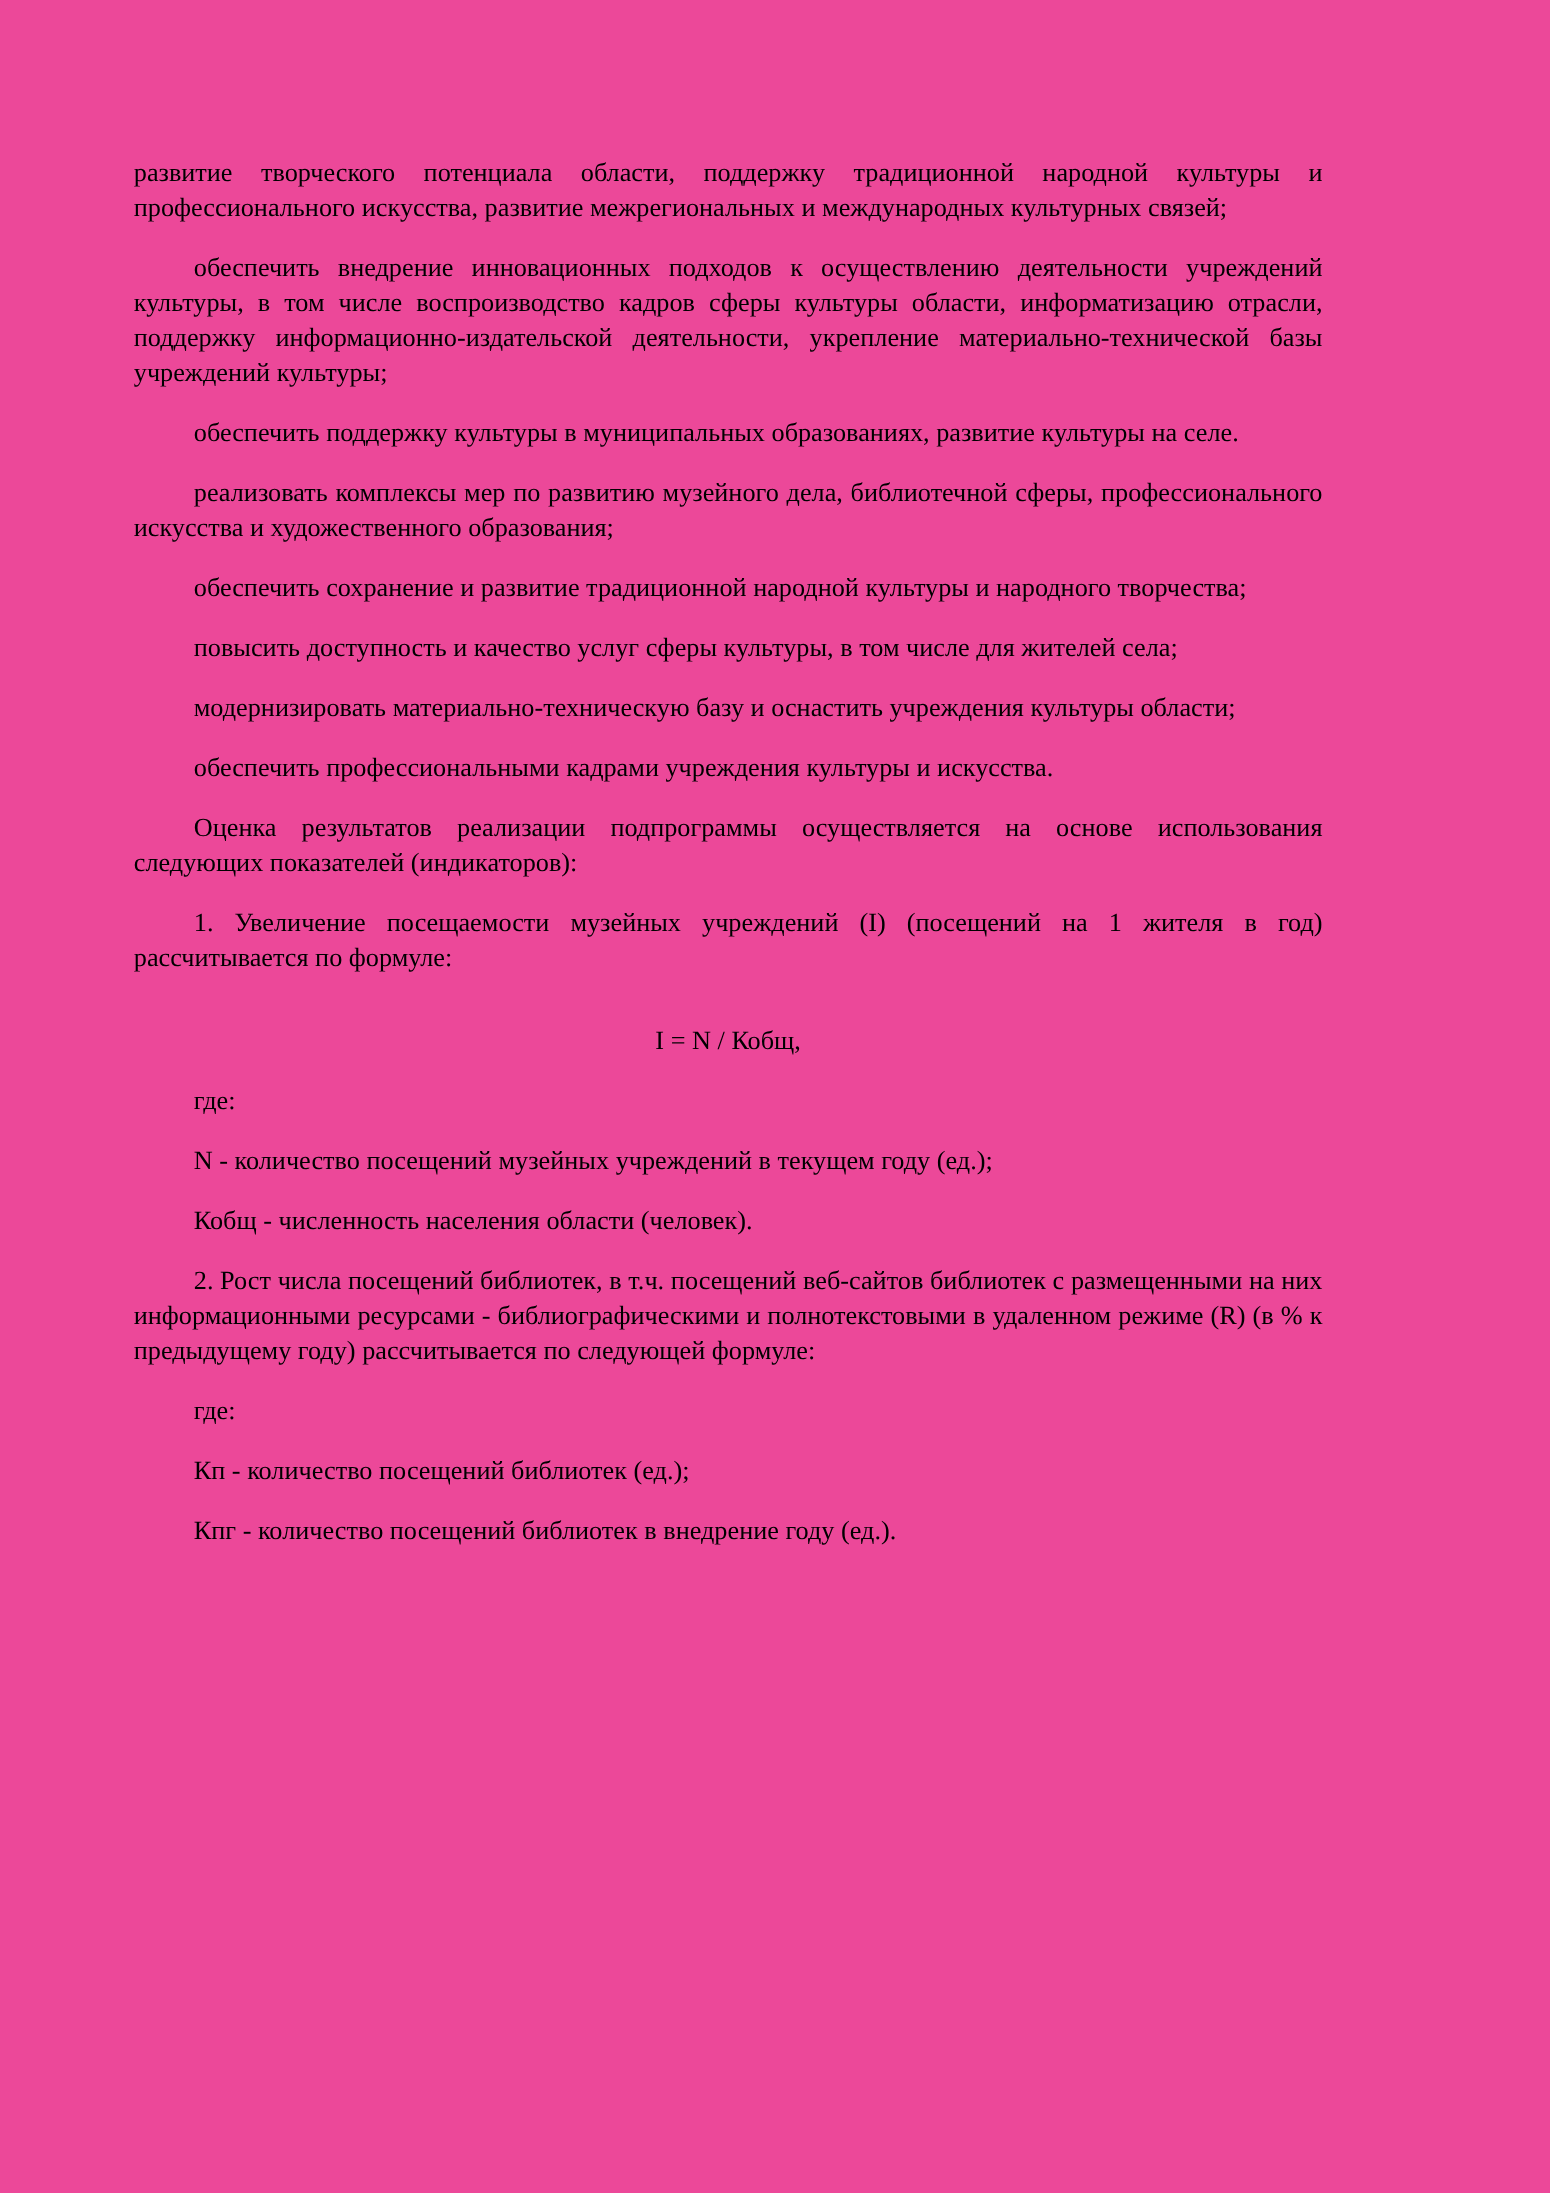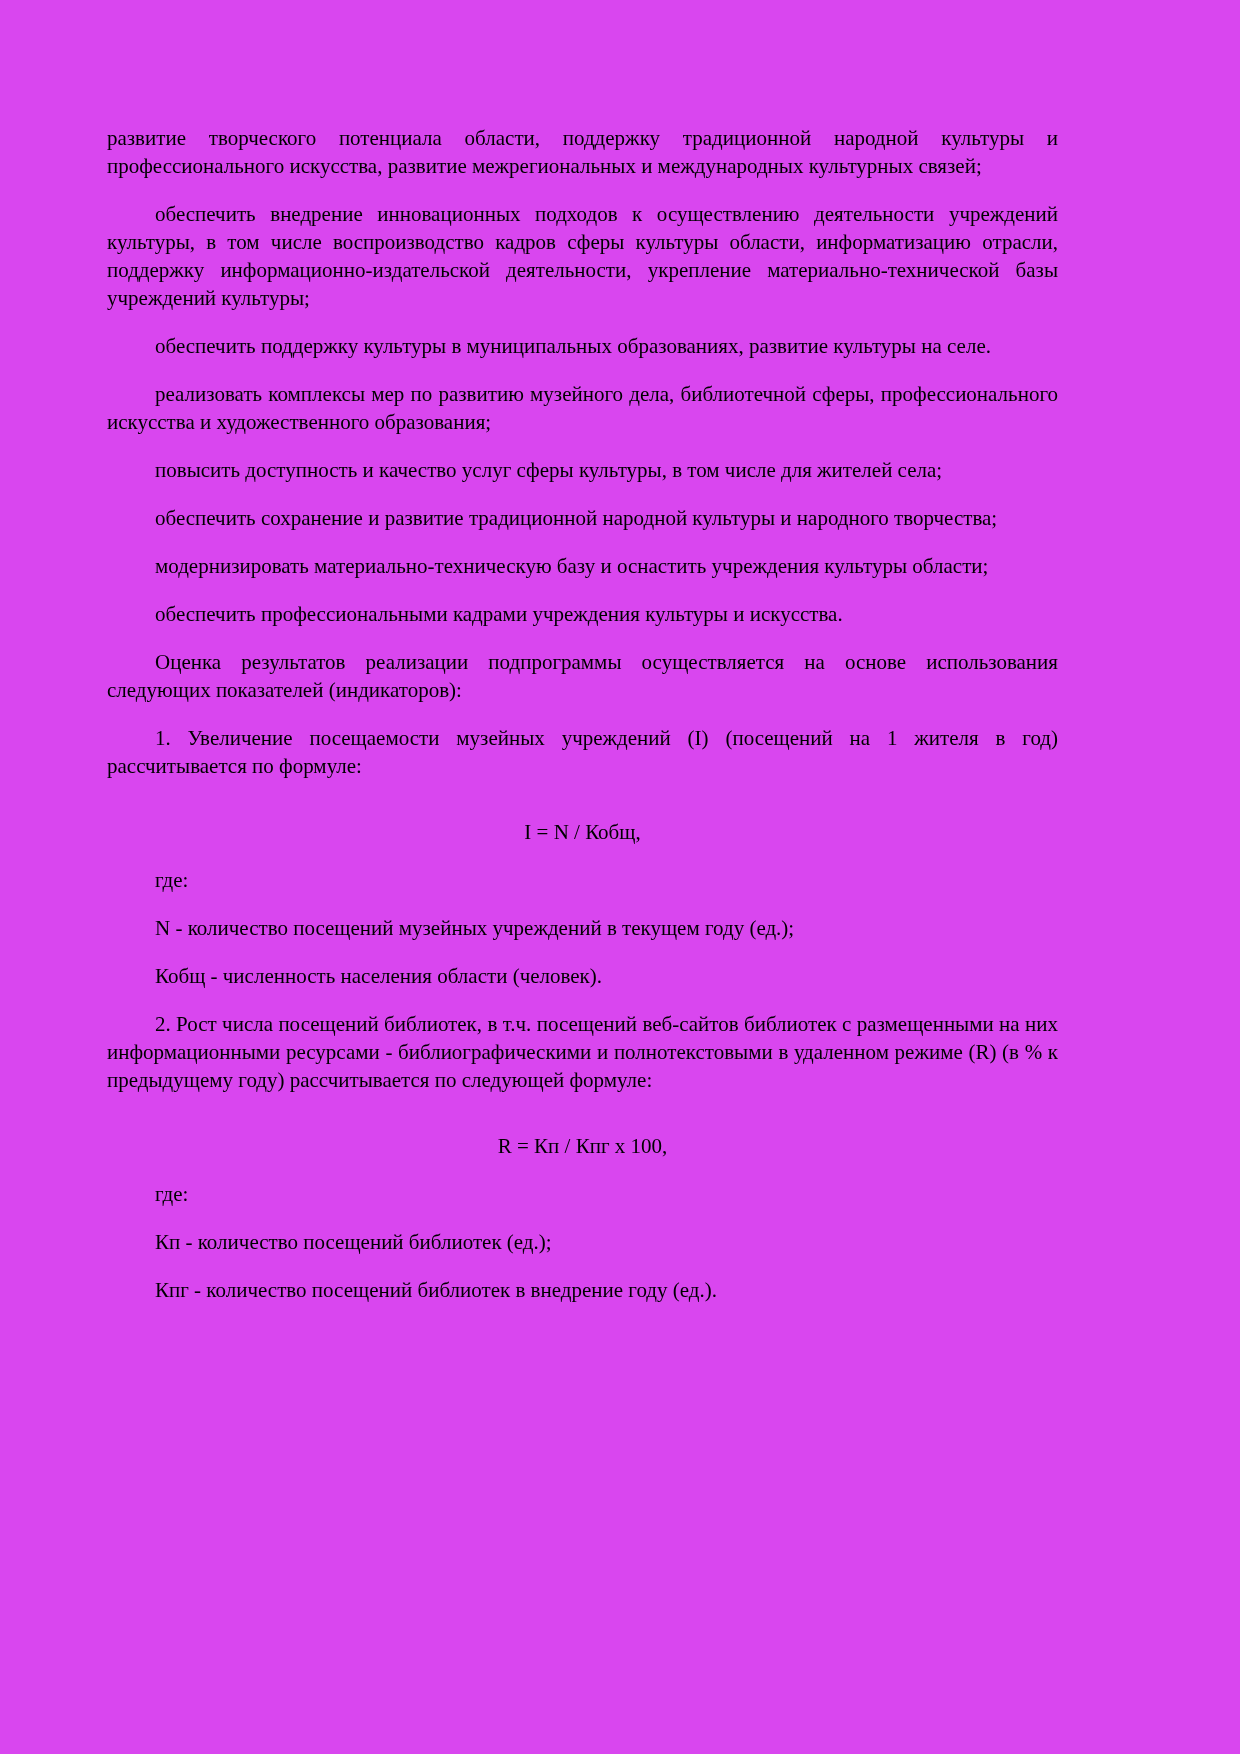--- a/index.html
+++ b/index.html
@@ -5,21 +5,21 @@
   html, body {
     margin: 0;
     padding: 0;
     background: #ffffff;
   }
   .page {
     position: relative;
     width: 1240px;
     height: 1754px;
     box-sizing: border-box;
-    background: #d946ef;
+    background: #ec4899;
     padding: 124px 182px 40px 107px;
     overflow: hidden;
   }
   .doc p {
     font-family: "Liberation Serif", "DejaVu Serif", serif;
     font-size: 21px;
     line-height: 28px;
     color: #000000;
     text-align: justify;
     margin: 0 0 20px 0;
@@ -36,29 +36,28 @@
 </style>
 </head>
 <body>
 
 <div class="page">
   <div class="doc">
     <p class="continuation">развитие творческого потенциала области, поддержку традиционной народной культуры и профессионального искусства, развитие межрегиональных и международных культурных связей;</p>
     <p>обеспечить внедрение инновационных подходов к осуществлению деятельности учреждений культуры, в том числе воспроизводство кадров сферы культуры области, информатизацию отрасли, поддержку информационно-издательской деятельности, укрепление материально-технической базы учреждений культуры;</p>
     <p>обеспечить поддержку культуры в муниципальных образованиях, развитие культуры на селе.</p>
     <p>реализовать комплексы мер по развитию музейного дела, библиотечной сферы, профессионального искусства и художественного образования;</p>
+    <p>обеспечить сохранение и развитие традиционной народной культуры и народного творчества;</p>
     <p>повысить доступность и качество услуг сферы культуры, в том числе для жителей села;</p>
-    <p>обеспечить сохранение и развитие традиционной народной культуры и народного творчества;</p>
     <p>модернизировать материально-техническую базу и оснастить учреждения культуры области;</p>
     <p>обеспечить профессиональными кадрами учреждения культуры и искусства.</p>
     <p>Оценка результатов реализации подпрограммы осуществляется на основе использования следующих показателей (индикаторов):</p>
     <p>1. Увеличение посещаемости музейных учреждений (I) (посещений на 1 жителя в год) рассчитывается по формуле:</p>
     <p class="formula">I = N / Кобщ,</p>
     <p>где:</p>
     <p>N - количество посещений музейных учреждений в текущем году (ед.);</p>
     <p>Кобщ - численность населения области (человек).</p>
     <p>2. Рост числа посещений библиотек, в т.ч. посещений веб-сайтов библиотек с размещенными на них информационными ресурсами - библиографическими и полнотекстовыми в удаленном режиме (R) (в % к предыдущему году) рассчитывается по следующей формуле:</p>
-    <p class="formula">R = Кп / Кпг x 100,</p>
     <p>где:</p>
     <p>Кп - количество посещений библиотек (ед.);</p>
     <p>Кпг - количество посещений библиотек в внедрение году (ед.).</p>
   </div>
 </div>
 
 </body></html>

